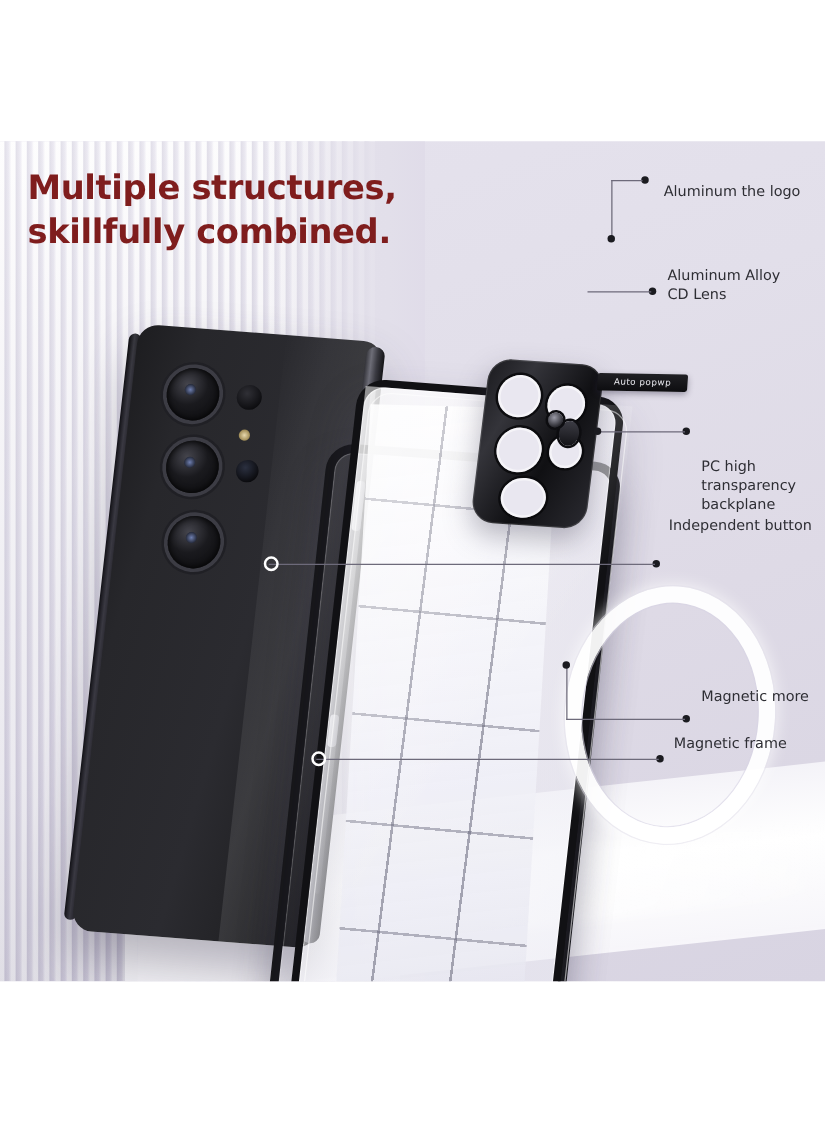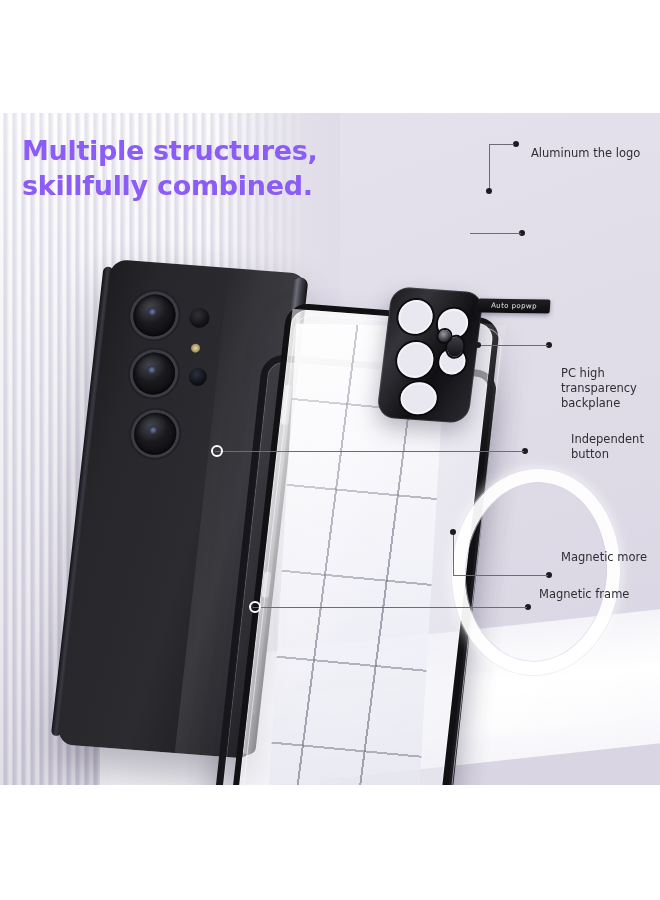--- a/index.html
+++ b/index.html
@@ -129,21 +129,21 @@
         font-family:"DejaVu Sans","Liberation Sans",sans-serif;white-space:nowrap;}
 
   
   .alframe{position:absolute;left:236px;top:248px;width:222px;height:478px;
         transform:rotate(6.2deg) skewY(-2deg);border-radius:22px;
         border:7px solid #151518;
         box-shadow:0 16px 30px rgba(60,56,80,.30),inset 0 0 0 1px rgba(255,255,255,.22);}
 
   
   .headline{position:absolute;left:22px;top:133px;width:330px;
-        font-size:27px;line-height:1.30;font-weight:bold;color:#8b5cf6;letter-spacing:-.3px;}
+        font-size:27px;line-height:1.30;font-weight:bold;color:#7f1d1d;letter-spacing:-.3px;}
   .subcopy{position:absolute;left:22px;top:203px;width:320px;
         font-size:15.5px;line-height:1.78;color:#3a3a40;}
 
   
   .ann{position:absolute;font-size:11.5px;line-height:1.32;color:#2e2e34;white-space:pre-line;}
   .dot{position:absolute;width:6px;height:6px;border-radius:50%;background:#1b1b20;}
   .dot-o{position:absolute;width:8px;height:8px;border-radius:50%;
         border:2px solid #ffffff;background:transparent;}
   .ln{position:absolute;background:#6d6a7a;}
   .lnh{height:1px;}
@@ -225,31 +225,33 @@
 
   <div class="headline">Multiple structures,
 skillfully combined.</div>
 
   <div class="ann" style="left:531px;top:146px;">Aluminum the logo</div>
   <div class="dot" style="left:513px;top:141px;"></div>
   <div class="ln lnh" style="left:489px;top:144px;width:25px;"></div>
   <div class="ln lnv" style="left:489px;top:144px;height:47px;"></div>
   <div class="dot" style="left:486px;top:188px;"></div>
 
+  <div class="ann" style="left:534px;top:213px;">Aluminum Alloy
+CD Lens</div>
   <div class="dot" style="left:519px;top:230px;"></div>
   <div class="ln lnh" style="left:470px;top:233px;width:51px;"></div>
 
   <div class="ann" style="left:561px;top:318px;margin-top:48px;">PC high
 transparency
 backplane</div>
   <div class="dot" style="left:546px;top:342px;"></div>
   <div class="ln lnh" style="left:478px;top:345px;width:70px;"></div>
   <div class="dot" style="left:475px;top:342px;"></div>
 
-  <div class="ann" style="left:535px;top:432px;margin-left:36px;">Independent button</div>
+  <div class="ann" style="left:535px;top:413px;">Independent button</div>
   <div class="dot" style="left:522px;top:448px;"></div>
   <div class="ln lnh" style="left:215px;top:451px;width:309px;"></div>
   <div class="dot-o" style="left:211px;top:445px;"></div>
 
   <div class="ann" style="left:561px;top:550px;">Magnetic more</div>
   <div class="dot" style="left:546px;top:572px;"></div>
   <div class="ln lnh" style="left:453px;top:575px;width:95px;"></div>
   <div class="ln lnv" style="left:453px;top:532px;height:44px;"></div>
   <div class="dot" style="left:450px;top:529px;"></div>
 

